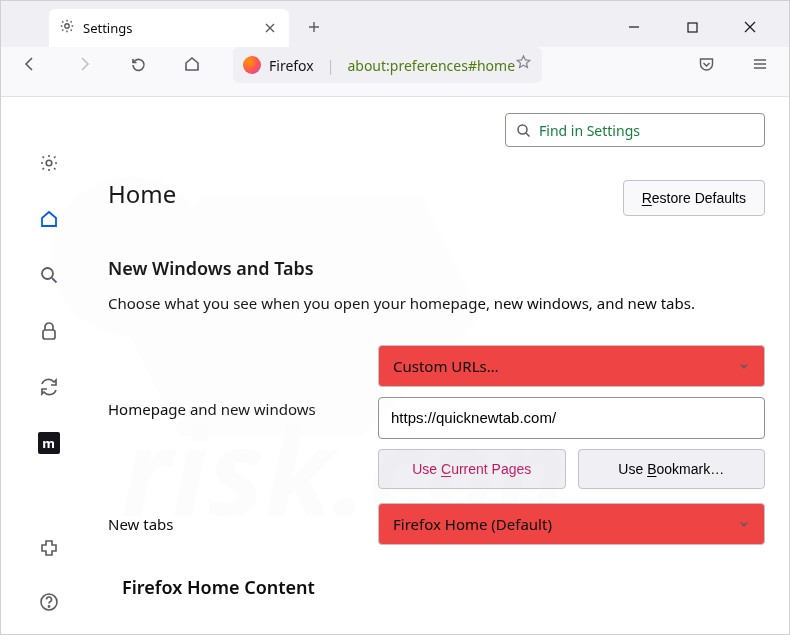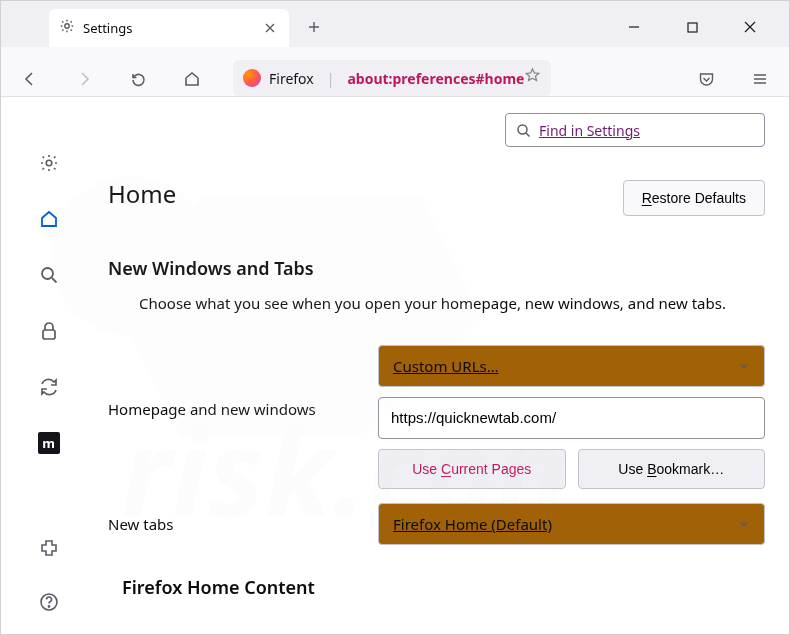--- a/index.html
+++ b/index.html
@@ -13,53 +13,53 @@
 
 .tab-strip { height: 46px; background: #f0f0f4; display: flex; align-items: center; padding: 6px 0 0 48px; }
 .tab { display: flex; align-items: center; gap: 8px; background: #fff; border-radius: 6px 6px 0 0; padding: 0 10px; height: 38px; width: 240px; margin-top: 2px; }
 .tab-title { font-size: 13px; flex: 1; }
 .tab-close { width: 18px; height: 18px; display: flex; align-items: center; justify-content: center; color: #5b5b66; cursor: pointer; }
 .new-tab { width: 30px; height: 30px; display: flex; align-items: center; justify-content: center; margin-left: 10px; color: #5b5b66; cursor: pointer; }
 .win-controls { margin-left: auto; display: flex; gap: 24px; padding-right: 22px; color: #1b1b1b; }
 .wbtn { width: 34px; height: 30px; display: flex; align-items: center; justify-content: center; cursor: pointer; }
 
 
-.toolbar { height: 50px; background: #f9f9fb; display: flex; align-items: flex-end; gap: 20px; padding: 0 12px; border-bottom: 1px solid #e0e0e6; }
+.toolbar { height: 50px; background: #f9f9fb; display: flex; align-items: flex-start; gap: 20px; padding: 0 12px; border-bottom: 1px solid #e0e0e6; }
 .tbtn { width: 34px; height: 34px; display: flex; align-items: center; justify-content: center; color: #5b5b66; border-radius: 4px; cursor: pointer; }
 .tbtn.disabled { color: #bfbfc9; }
 .urlbar { flex: 1; height: 36px; background: #f0f0f4; border-radius: 6px; display: flex; align-items: center; padding: 0 10px; max-width: 440px; margin-left: 4px; }
 .urlbar-identity { display: flex; align-items: center; gap: 8px; font-size: 14px; color: #5b5b66; }
 .url-prefix { color: #15141a; }
 .url-sep { color: #bfbfc9; margin: 0 5px; }
-.url-path { color: #be185d; font-weight: bold; }
+.url-path { color: #4d7c0f; }
 .url-star { margin-left: auto; color: #888; }
 
 
 .content { flex: 1; display: flex; overflow: hidden; position: relative; }
 .sidebar { width: 95px; display: flex; flex-direction: column; align-items: center; padding-top: 54px; gap: 32px; }
 .side-icon { width: 24px; height: 24px; display: flex; align-items: center; justify-content: center; color: #5b5b66; cursor: pointer; }
 .side-icon.active { color: #0060df; }
 .side-bottom { margin-top: auto; padding-bottom: 20px; display: flex; flex-direction: column; gap: 30px; align-items: center; }
 
 .main { flex: 1; padding: 16px 24px 0 12px; overflow: hidden; }
 .search-wrap { display: flex; justify-content: flex-end; margin-bottom: 30px; }
-.find-box { width: 260px; height: 34px; border: 1px solid #8f8f9d; border-radius: 4px; display: flex; align-items: center; padding: 0 10px; gap: 8px; color: #701a75; text-decoration: underline; }
+.find-box { width: 260px; height: 34px; border: 1px solid #8f8f9d; border-radius: 4px; display: flex; align-items: center; padding: 0 10px; gap: 8px; color: #15803d; }
 .find-box span { font-size: 14px; }
 
 .header-row { display: flex; align-items: baseline; justify-content: space-between; margin-bottom: 40px; }
 .page-title { font-size: 24px; font-weight: 400; color: #0c0c0d; }
 .restore-btn { border: 1px solid #c2c2cc; background: #f9f9fb; border-radius: 4px; height: 36px; padding: 0 18px; font-size: 14px; cursor: pointer; }
 
 .section-title { font-size: 18px; font-weight: 600; margin-bottom: 12px; }
-.section-desc { font-size: 15px; color: #0c0c0d; margin-bottom: 30px; line-height: 1.5; margin-left: 31px; }
+.section-desc { font-size: 15px; color: #0c0c0d; margin-bottom: 30px; line-height: 1.5; }
 
 .row { display: flex; align-items: center; margin-bottom: 14px; }
 .row-label { width: 270px; font-size: 15px; }
 .row-controls { flex: 1; display: flex; flex-direction: column; gap: 10px; }
-.selectbox { height: 42px; border: 1px solid #c2c2cc; background: #a16207; border-radius: 4px; display: flex; align-items: center; padding: 0 14px; font-size: 15px; cursor: pointer; position: relative; text-decoration: underline; }
+.selectbox { height: 42px; border: 1px solid #c2c2cc; background: #ef4444; border-radius: 4px; display: flex; align-items: center; padding: 0 14px; font-size: 15px; cursor: pointer; position: relative; }
 .selectbox .chev { margin-left: auto; }
 .textinput { height: 42px; border: 1px solid #8f8f9d; border-radius: 4px; padding: 0 12px; font-size: 15px; width: 100%; }
 .btn-pair { display: flex; gap: 12px; }
 .btn { flex: 1; height: 40px; border: 1px solid #c2c2cc; background: #f0f0f4; border-radius: 4px; font-size: 14px; cursor: pointer; }
 .btn.disabled { color: #be185d; }
 
 .section-title2 { font-size: 18px; font-weight: 600; margin-top: 30px; margin-left: 14px; }
 
 .watermark { position: absolute; inset: 0; pointer-events: none; display: flex; align-items: center; justify-content: flex-start; }
 .watermark svg { opacity: 0.06; }

